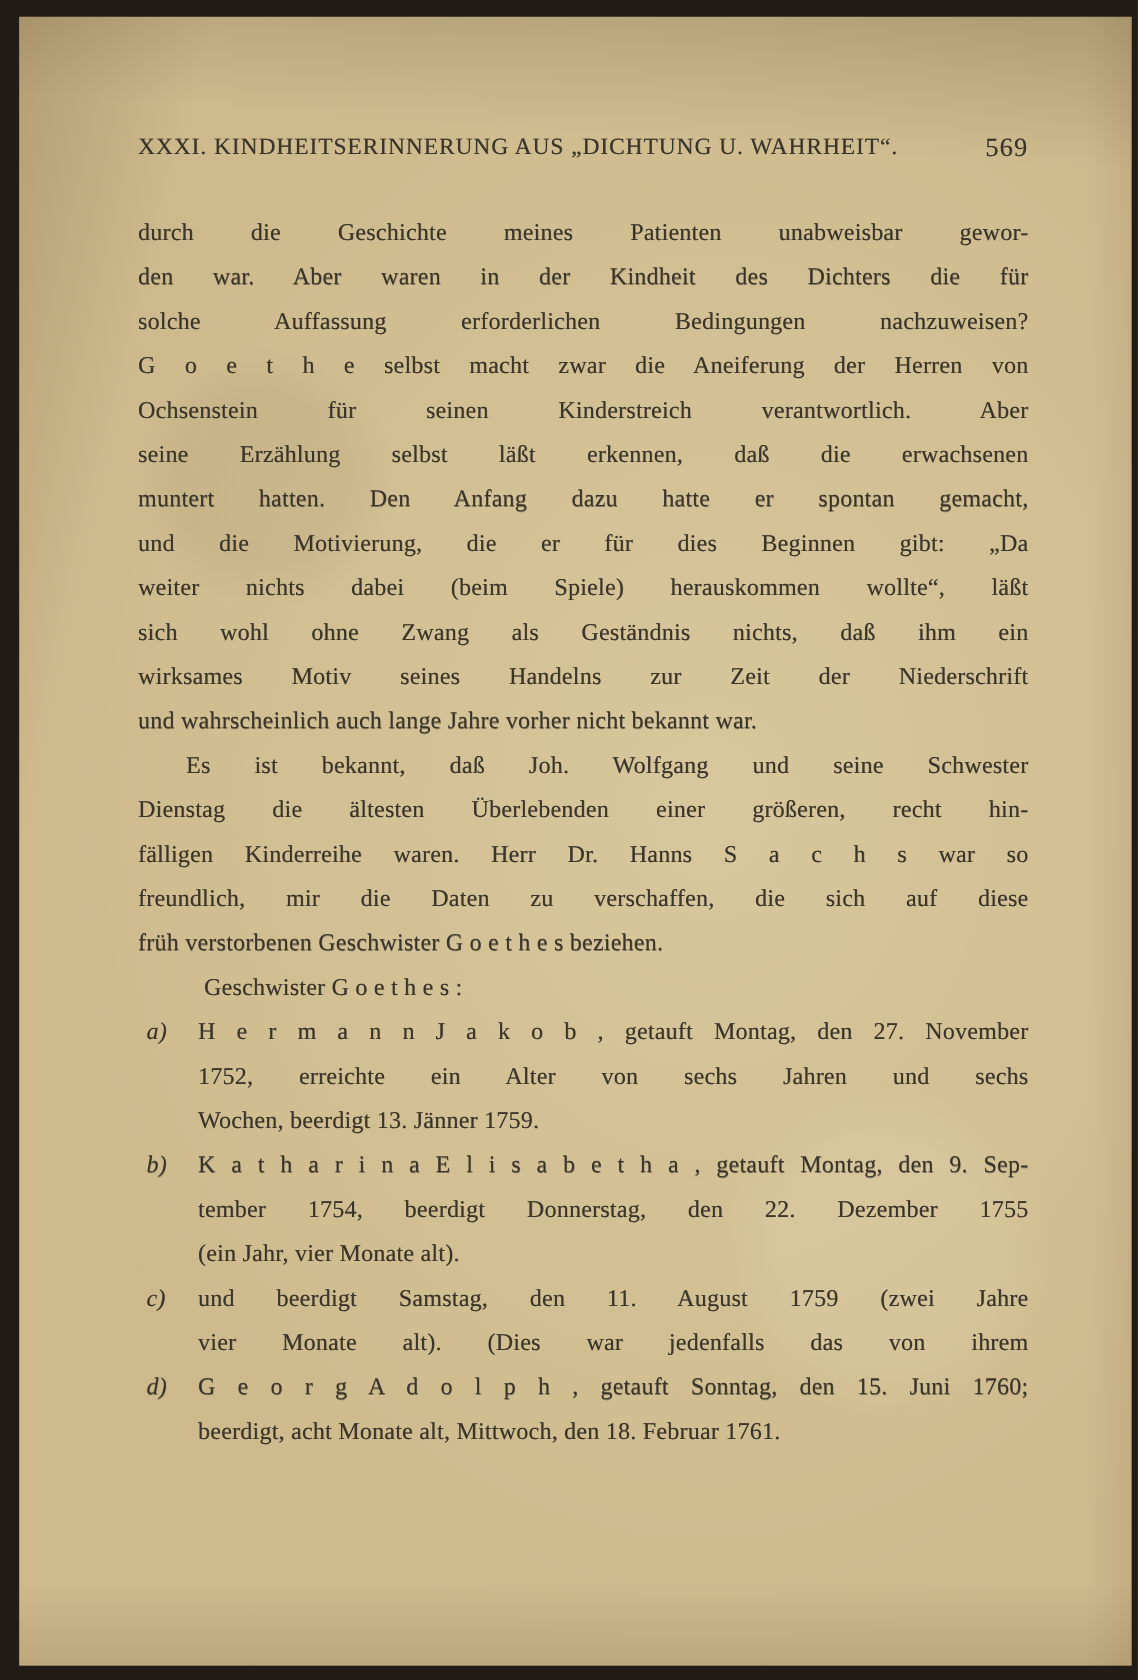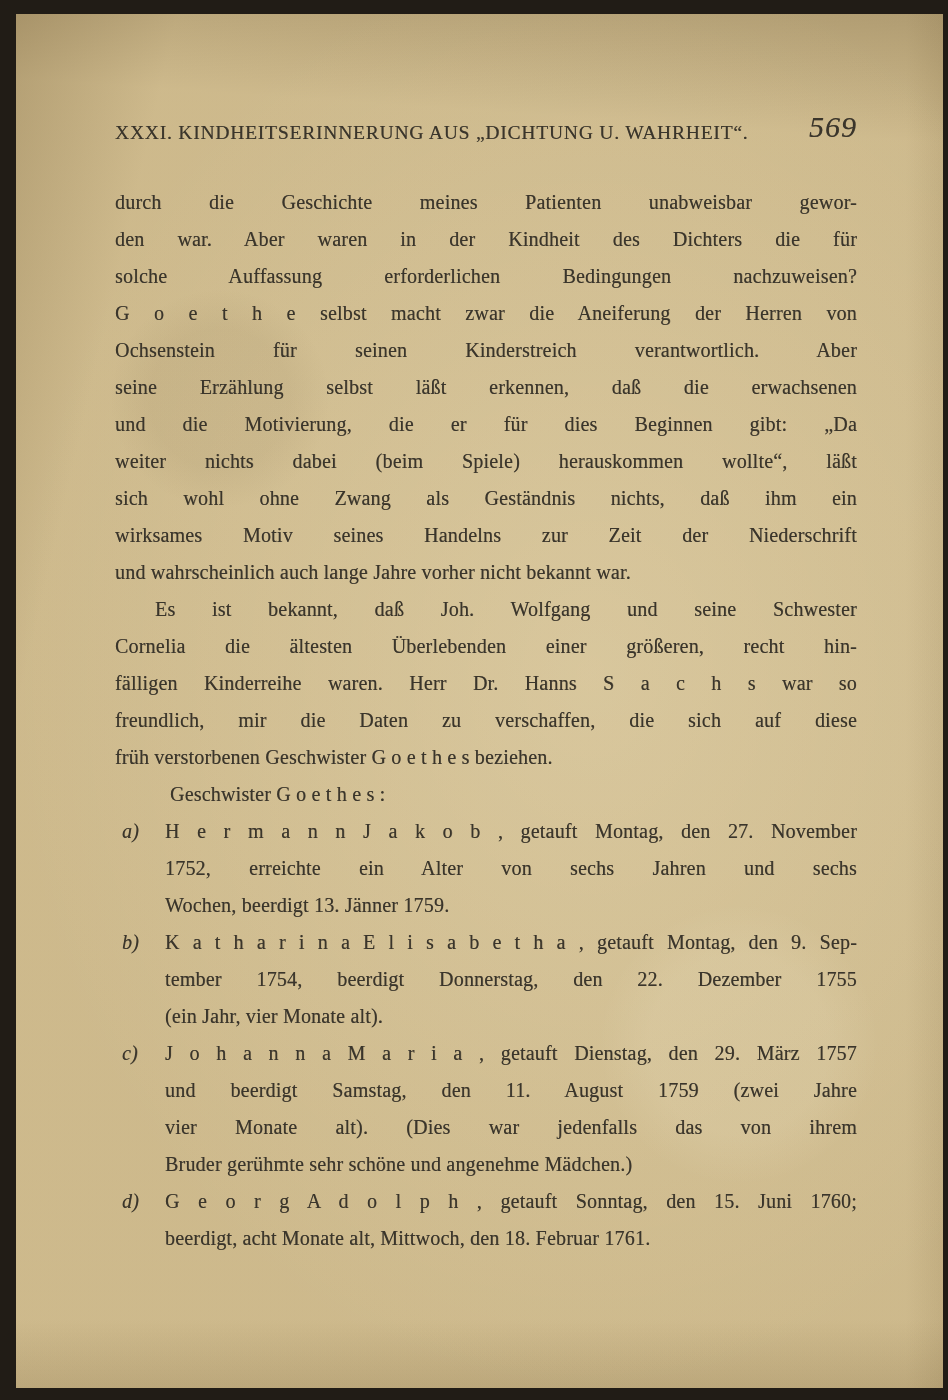--- a/index.html
+++ b/index.html
@@ -37,30 +37,29 @@
     position: absolute;
     left: 99px;
     top: 96px;
     width: 742px;
     color: #3a352b;
     text-shadow: 0.3px 0.2px 0.2px rgba(58,53,43,0.55);
   }
   .header {
     display: flex;
     justify-content: space-between;
-    align-items: flex-end;
+    align-items: center;
     font-size: 19.5px;
     letter-spacing: 0.8px;
     white-space: nowrap;
     margin-bottom: 40px;
   }
   .header .pageno {
-    font-size: 30px;
+    font-size: 22px;
     letter-spacing: 1px;
-    font-style: italic;
   }
   .bodytext {
     font-size: 20px;
     line-height: 37px;
     letter-spacing: 0.2px;
   }
   .tline {
     text-align: justify;
     text-align-last: justify;
   }
@@ -96,30 +95,31 @@
 
       <div class="bodytext">
 
         <div class="para">
             <div class="tline">durch die Geschichte meines Patienten unabweisbar gewor-</div>
             <div class="tline">den war. Aber waren in der Kindheit des Dichters die für</div>
             <div class="tline">solche Auffassung erforderlichen Bedingungen nachzuweisen?</div>
             <div class="tline">G o e t h e selbst macht zwar die Aneiferung der Herren von</div>
             <div class="tline">Ochsenstein für seinen Kinderstreich verantwortlich. Aber</div>
             <div class="tline">seine Erzählung selbst läßt erkennen, daß die erwachsenen</div>
+            <div class="tline">muntert hatten. Den Anfang dazu hatte er spontan gemacht,</div>
             <div class="tline">und die Motivierung, die er für dies Beginnen gibt: „Da</div>
             <div class="tline">weiter nichts dabei (beim Spiele) herauskommen wollte“, läßt</div>
             <div class="tline">sich wohl ohne Zwang als Geständnis nichts, daß ihm ein</div>
             <div class="tline">wirksames Motiv seines Handelns zur Zeit der Niederschrift</div>
             <div class="tline tlast">und wahrscheinlich auch lange Jahre vorher nicht bekannt war.</div>
           </div>
 
         <div class="para indent-first">
             <div class="tline">Es ist bekannt, daß Joh. Wolfgang und seine Schwester</div>
-            <div class="tline">Cornelia die ältesten Überlebenden einer größeren, recht hin-</div>
+            <div class="tline">Dienstag die ältesten Überlebenden einer größeren, recht hin-</div>
             <div class="tline">fälligen Kinderreihe waren. Herr Dr. Hanns S a c h s war so</div>
             <div class="tline">freundlich, mir die Daten zu verschaffen, die sich auf diese</div>
             <div class="tline tlast">früh verstorbenen Geschwister G o e t h e s beziehen.</div>
           </div>
 
         <div class="para subhead">
             <div class="tline tlast subhead-line">Geschwister G o e t h e s :</div>
           </div>
 
         <div class="list-item">
@@ -136,24 +136,22 @@
           <div>
               <div class="tline">K a t h a r i n a  E l i s a b e t h a , getauft Montag, den 9. Sep-</div>
               <div class="tline">tember 1754, beerdigt Donnerstag, den 22. Dezember 1755</div>
               <div class="tline tlast">(ein Jahr, vier Monate alt).</div>
             </div>
         </div>
 
         <div class="list-item">
           <span class="marker">c)</span>
           <div>
-              <div class="tline">J o h a n n a  M a r i a , getauft Dienstag, den 29. März 1757</div>
               <div class="tline">und beerdigt Samstag, den 11. August 1759 (zwei Jahre</div>
               <div class="tline">vier Monate alt). (Dies war jedenfalls das von ihrem</div>
-              <div class="tline tlast">Bruder gerühmte sehr schöne und angenehme Mädchen.)</div>
             </div>
         </div>
 
         <div class="list-item">
           <span class="marker">d)</span>
           <div>
               <div class="tline">G e o r g  A d o l p h , getauft Sonntag, den 15. Juni 1760;</div>
               <div class="tline tlast">beerdigt, acht Monate alt, Mittwoch, den 18. Februar 1761.</div>
             </div>
         </div>

